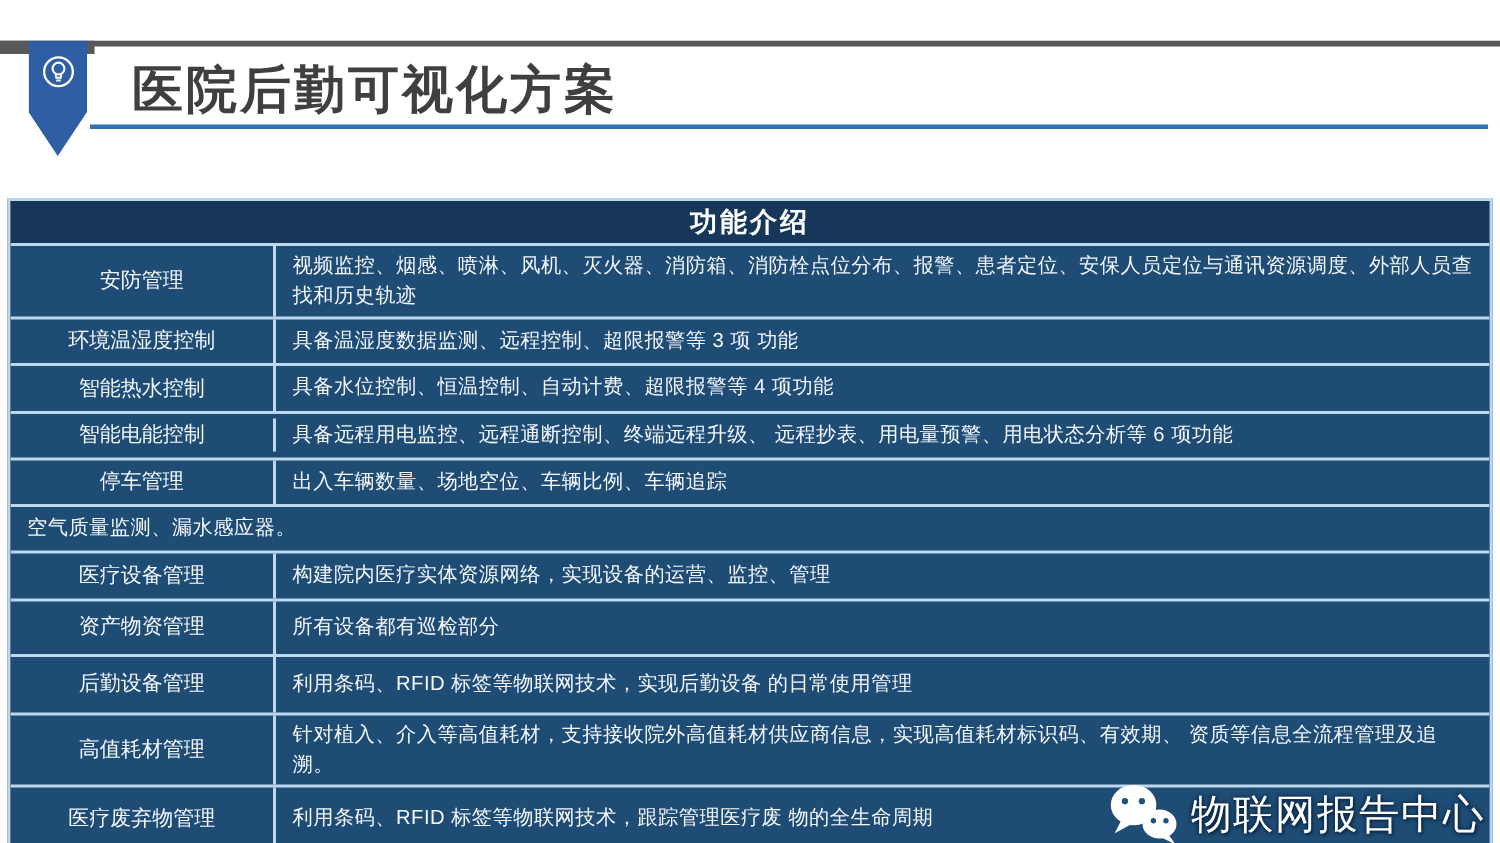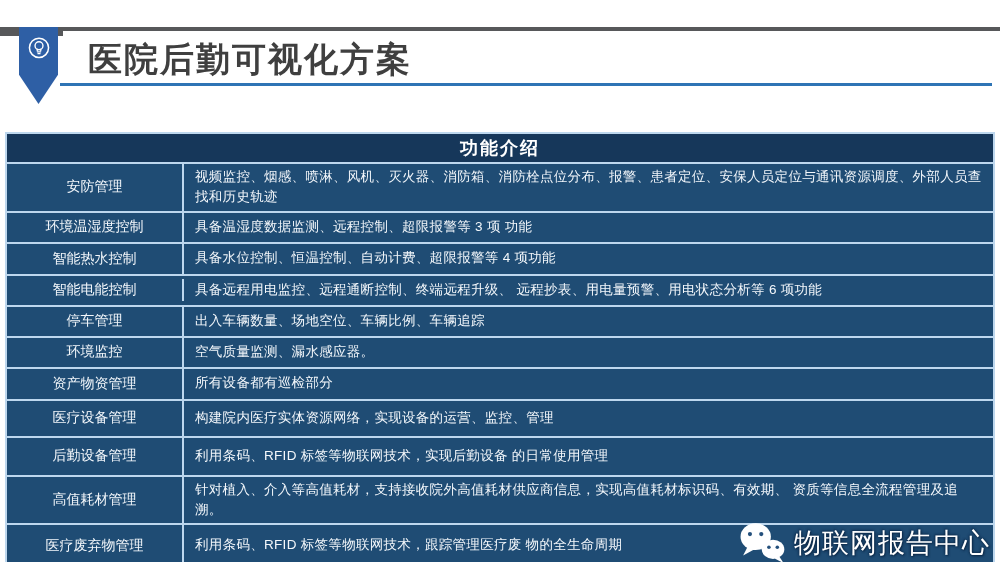--- a/index.html
+++ b/index.html
@@ -100,32 +100,31 @@
     <div class="cell desc">具备远程用电监控、远程通断控制、终端远程升级、 远程抄表、用电量预警、用电状态分析等 6 项功能</div>
   </div>
 
 
   <div class="t-row">
     <div class="cell cat">停车管理</div>
     <div class="cell desc">出入车辆数量、场地空位、车辆比例、车辆追踪</div>
   </div>
 
   <div class="t-row">
-    <div class="cell cat">环境监控</div>
     <div class="cell desc">空气质量监测、漏水感应器。</div>
+  </div>
+
+  <div class="t-row">
+    <div class="cell cat">医疗设备管理</div>
+    <div class="cell desc">构建院内医疗实体资源网络，实现设备的运营、监控、管理</div>
   </div>
 
   <div class="t-row">
     <div class="cell cat">资产物资管理</div>
     <div class="cell desc">所有设备都有巡检部分</div>
-  </div>
-
-  <div class="t-row">
-    <div class="cell cat">医疗设备管理</div>
-    <div class="cell desc">构建院内医疗实体资源网络，实现设备的运营、监控、管理</div>
   </div>
 
   <div class="t-row">
     <div class="cell cat">后勤设备管理</div>
     <div class="cell desc">利用条码、RFID 标签等物联网技术，实现后勤设备 的日常使用管理</div>
   </div>
 
   <div class="t-row">
     <div class="cell cat">高值耗材管理</div>
     <div class="cell desc">针对植入、介入等高值耗材，支持接收院外高值耗材供应商信息，实现高值耗材标识码、有效期、 资质等信息全流程管理及追溯。</div>

